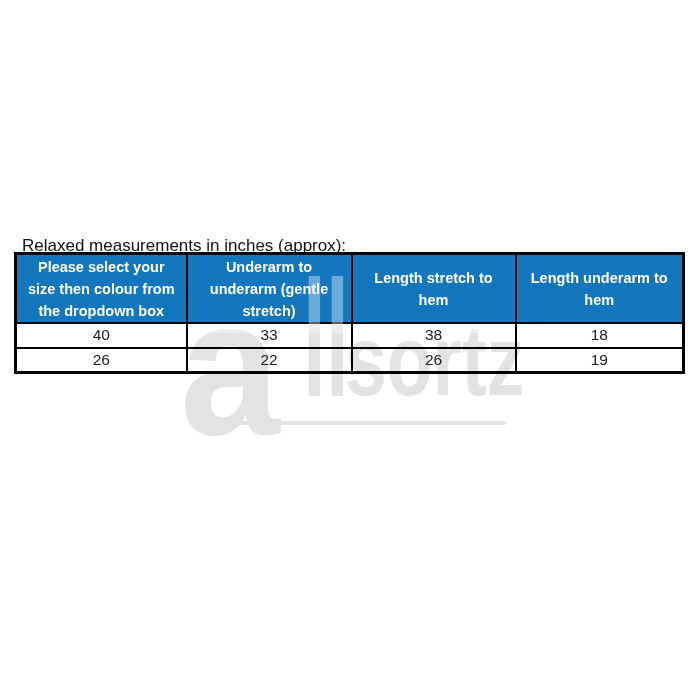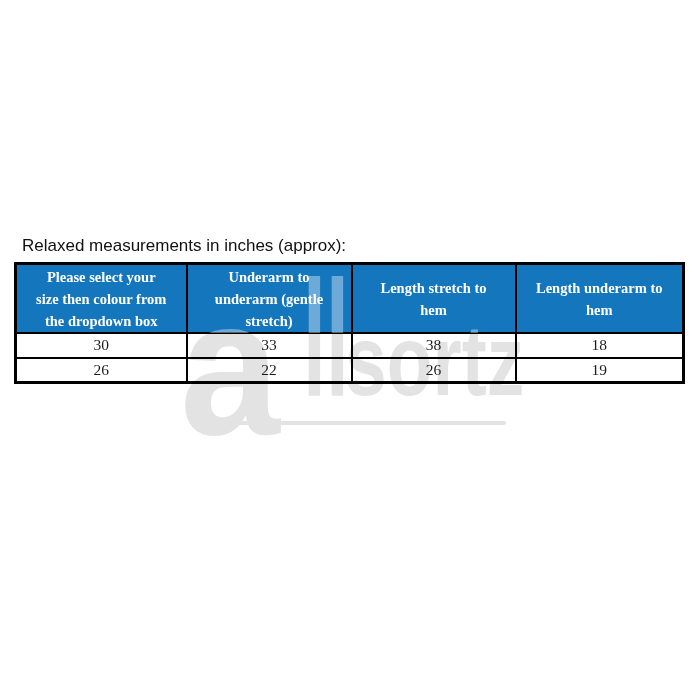--- a/index.html
+++ b/index.html
@@ -47,24 +47,23 @@
     position:absolute;left:17px;top:266px;width:664px;height:67px;
     overflow:hidden;z-index:3;pointer-events:none;
   }
   .hdr-wm-clip .wm{color:var(--wm-white);}
   .hdr-wm-clip .wm-a{left:163px;top:3px;}
   .hdr-wm-clip .wm-ll{left:286px;top:-9px;}
   .hdr-wm-clip .wm-sortz{left:328px;top:44px;}
 
   
   table.size-table{
-    position:absolute;left:14px;top:262px;width:670px;
+    position:absolute;left:14px;top:252px;width:670px;
     border-collapse:collapse;table-layout:fixed;z-index:2;
     border:3px solid var(--border);
-    font-family:Liberation Serif, serif;
   }
   .size-table th,.size-table td{border:2px solid var(--border);}
   .size-table th{
     background:var(--header-bg);color:var(--header-text);
     font-size:14.5px;font-weight:bold;text-align:center;vertical-align:middle;
     height:67px;line-height:22px;padding:0 2px;white-space:pre-line;
   }
   .size-table td{
     background:transparent;color:var(--cell-text);
     font-size:15.5px;text-align:center;vertical-align:middle;
@@ -101,21 +100,21 @@
 underarm (gentle
 stretch)</th>
         <th>Length stretch to
 hem</th>
         <th>Length underarm to
 hem</th>
       </tr>
     </thead>
     <tbody>
         <tr>
-          <td>30</td>
+          <td>40</td>
           <td>33</td>
           <td>38</td>
           <td>18</td>
         </tr>
         <tr>
           <td>26</td>
           <td>22</td>
           <td>26</td>
           <td>19</td>
         </tr>

